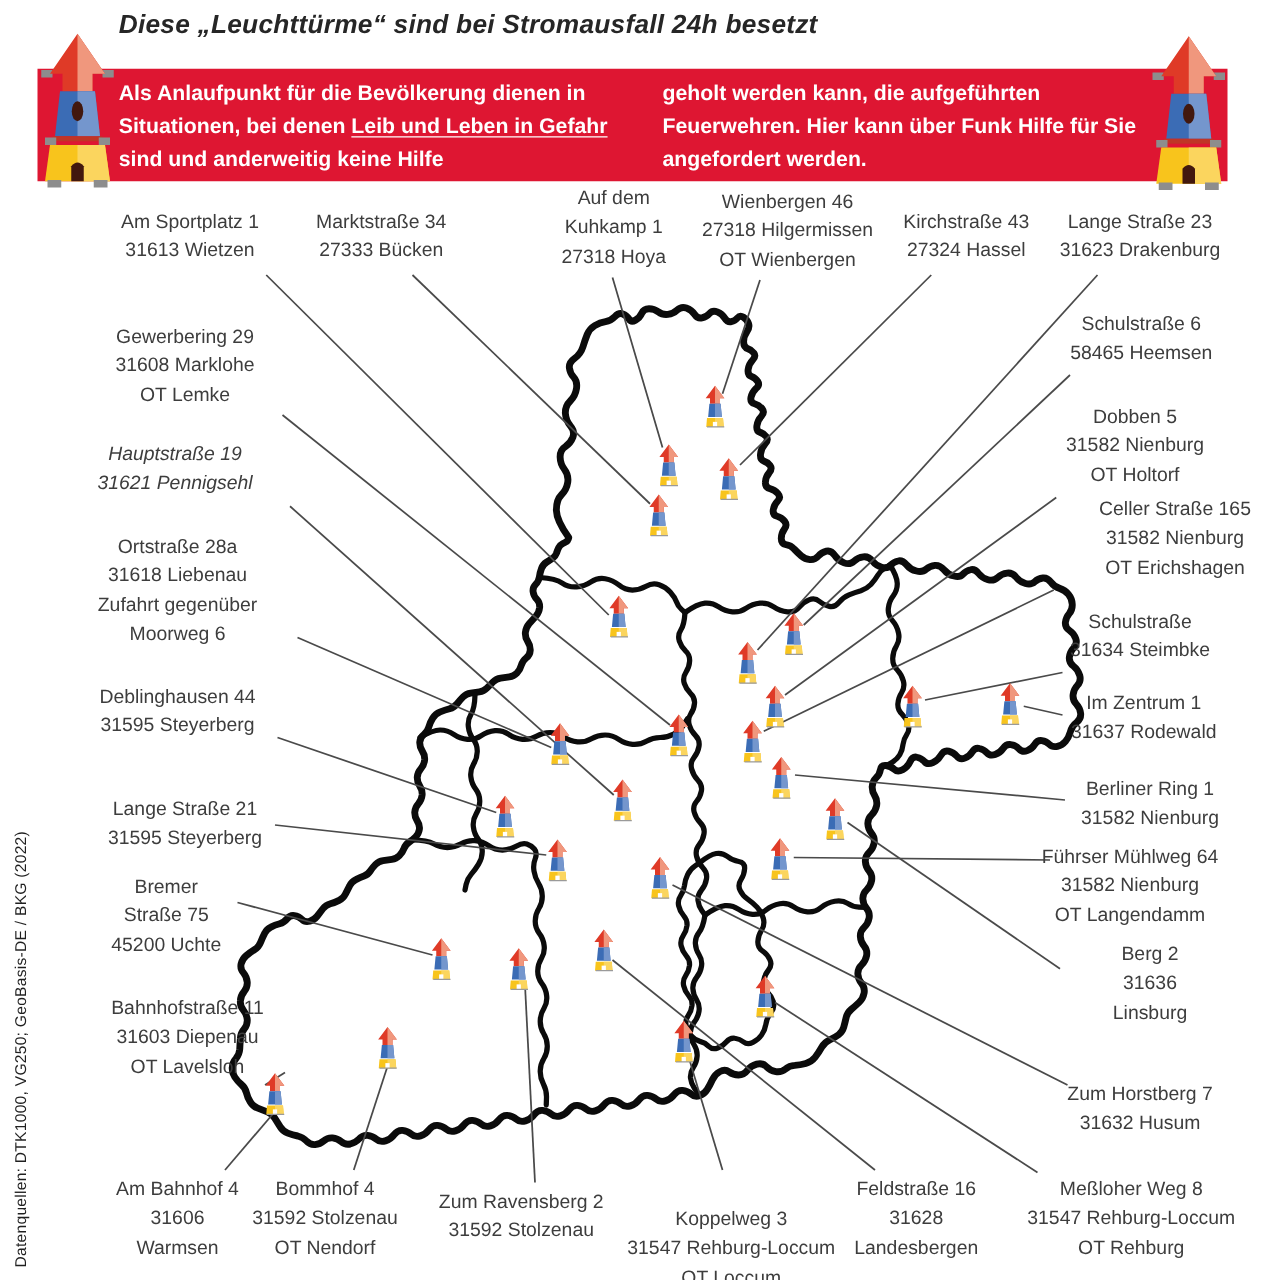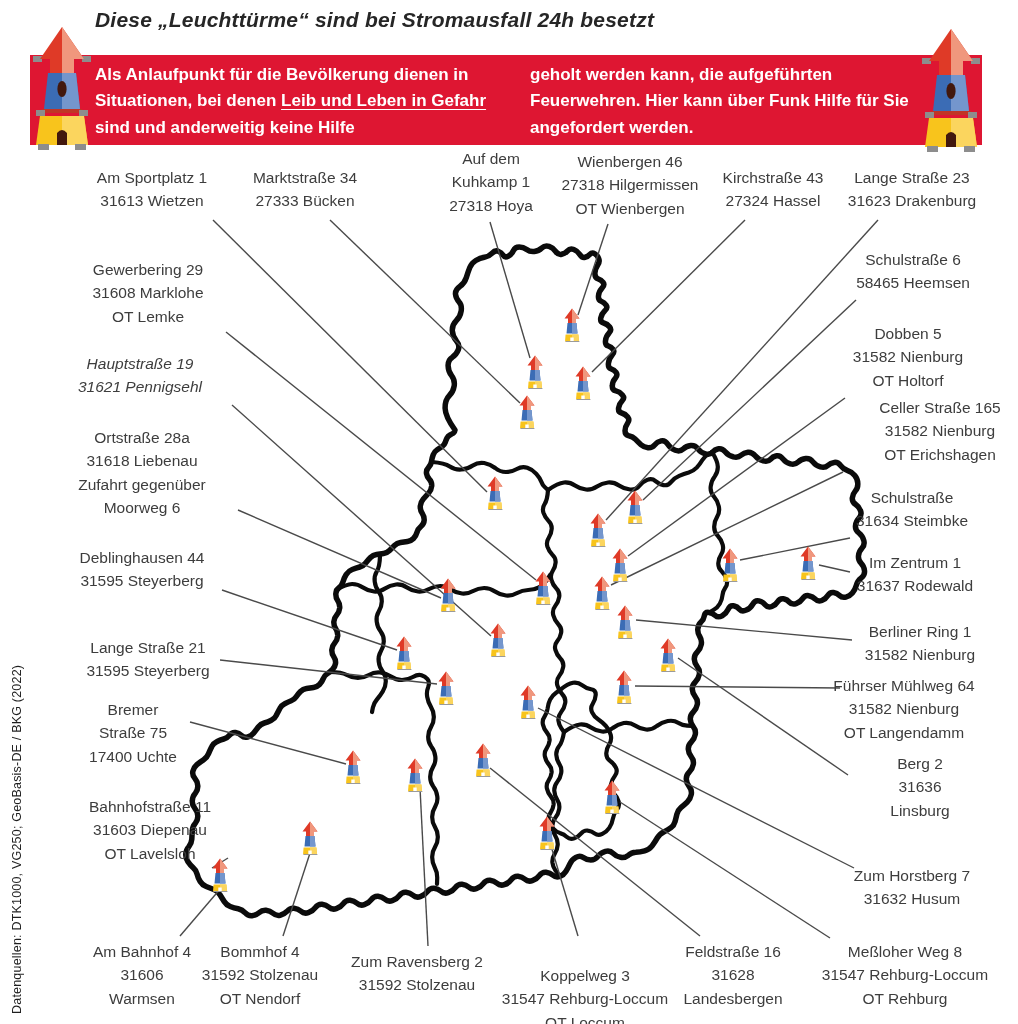--- a/index.html
+++ b/index.html
@@ -263,21 +263,21 @@
         <div>Warmsen</div>
       </div>
       <div class="map-label" style="left: 150px; top: 795px;">
         <div>Bahnhofstraße 11</div>
         <div>31603 Diepenau</div>
         <div>OT Lavelsloh</div>
       </div>
       <div class="map-label" style="left: 133px; top: 698px;">
         <div>Bremer</div>
         <div>Straße 75</div>
-        <div>17400 Uchte</div>
+        <div>45200 Uchte</div>
       </div>
       <div class="map-label" style="left: 148px; top: 636px;">
         <div>Lange Straße 21</div>
         <div>31595 Steyerberg</div>
       </div>
       <div class="map-label" style="left: 142px; top: 546px;">
         <div>Deblinghausen 44</div>
         <div>31595 Steyerberg</div>
       </div>
       <div class="map-label" style="left: 142px; top: 426px;">

